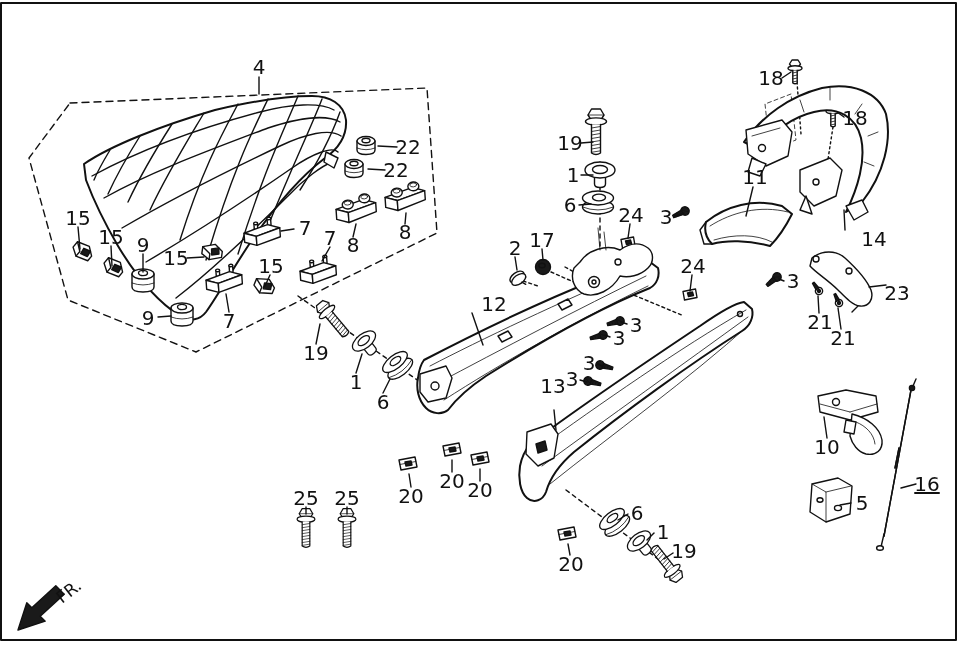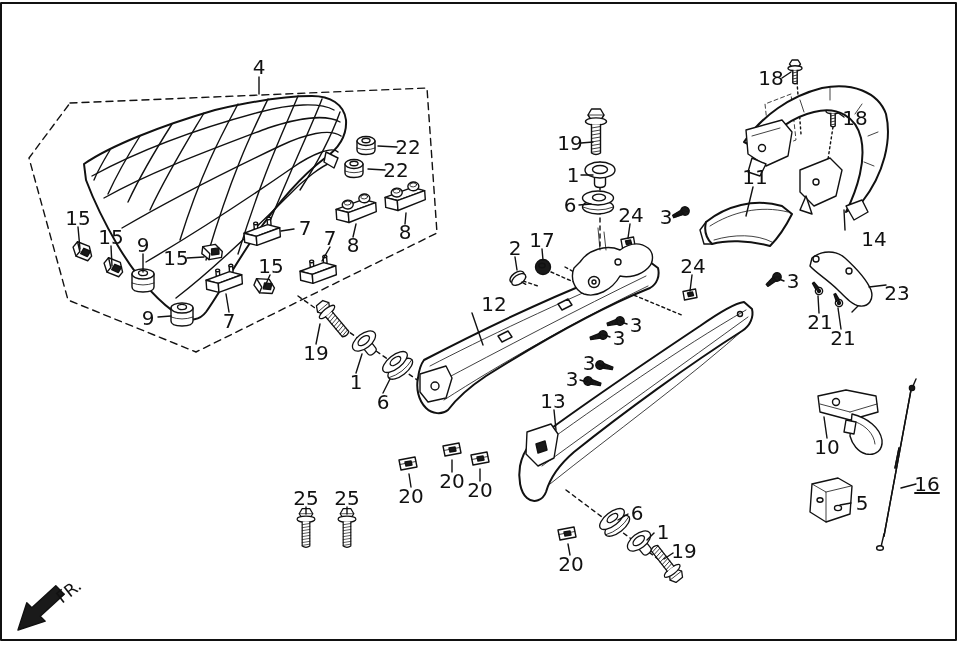--- a/index.html
+++ b/index.html
@@ -408,21 +408,21 @@
       <div class="part-label" style="left: 353px; top: 245px;">8</div>
       <div class="part-label" style="left: 405px; top: 232px;">8</div>
       <div class="part-label" style="left: 148px; top: 318px;">9</div>
       <div class="part-label" style="left: 316px; top: 353px;">19</div>
       <div class="part-label" style="left: 356px; top: 382px;">1</div>
       <div class="part-label" style="left: 383px; top: 402px;">6</div>
       <div class="part-label" style="left: 636px; top: 325px;">3</div>
       <div class="part-label" style="left: 619px; top: 338px;">3</div>
       <div class="part-label" style="left: 589px; top: 363px;">3</div>
       <div class="part-label" style="left: 572px; top: 379px;">3</div>
-      <div class="part-label" style="left: 553px; top: 401px;">13</div>
+      <div class="part-label" style="left: 553px; top: 386px;">13</div>
       <div class="part-label" style="left: 411px; top: 496px;">20</div>
       <div class="part-label" style="left: 452px; top: 481px;">20</div>
       <div class="part-label" style="left: 480px; top: 490px;">20</div>
       <div class="part-label" style="left: 571px; top: 564px;">20</div>
       <div class="part-label" style="left: 306px; top: 498px;">25</div>
       <div class="part-label" style="left: 347px; top: 498px;">25</div>
       <div class="part-label" style="left: 637px; top: 513px;">6</div>
       <div class="part-label" style="left: 663px; top: 532px;">1</div>
       <div class="part-label" style="left: 684px; top: 551px;">19</div>
       <div class="part-label" style="left: 827px; top: 447px;">10</div>

